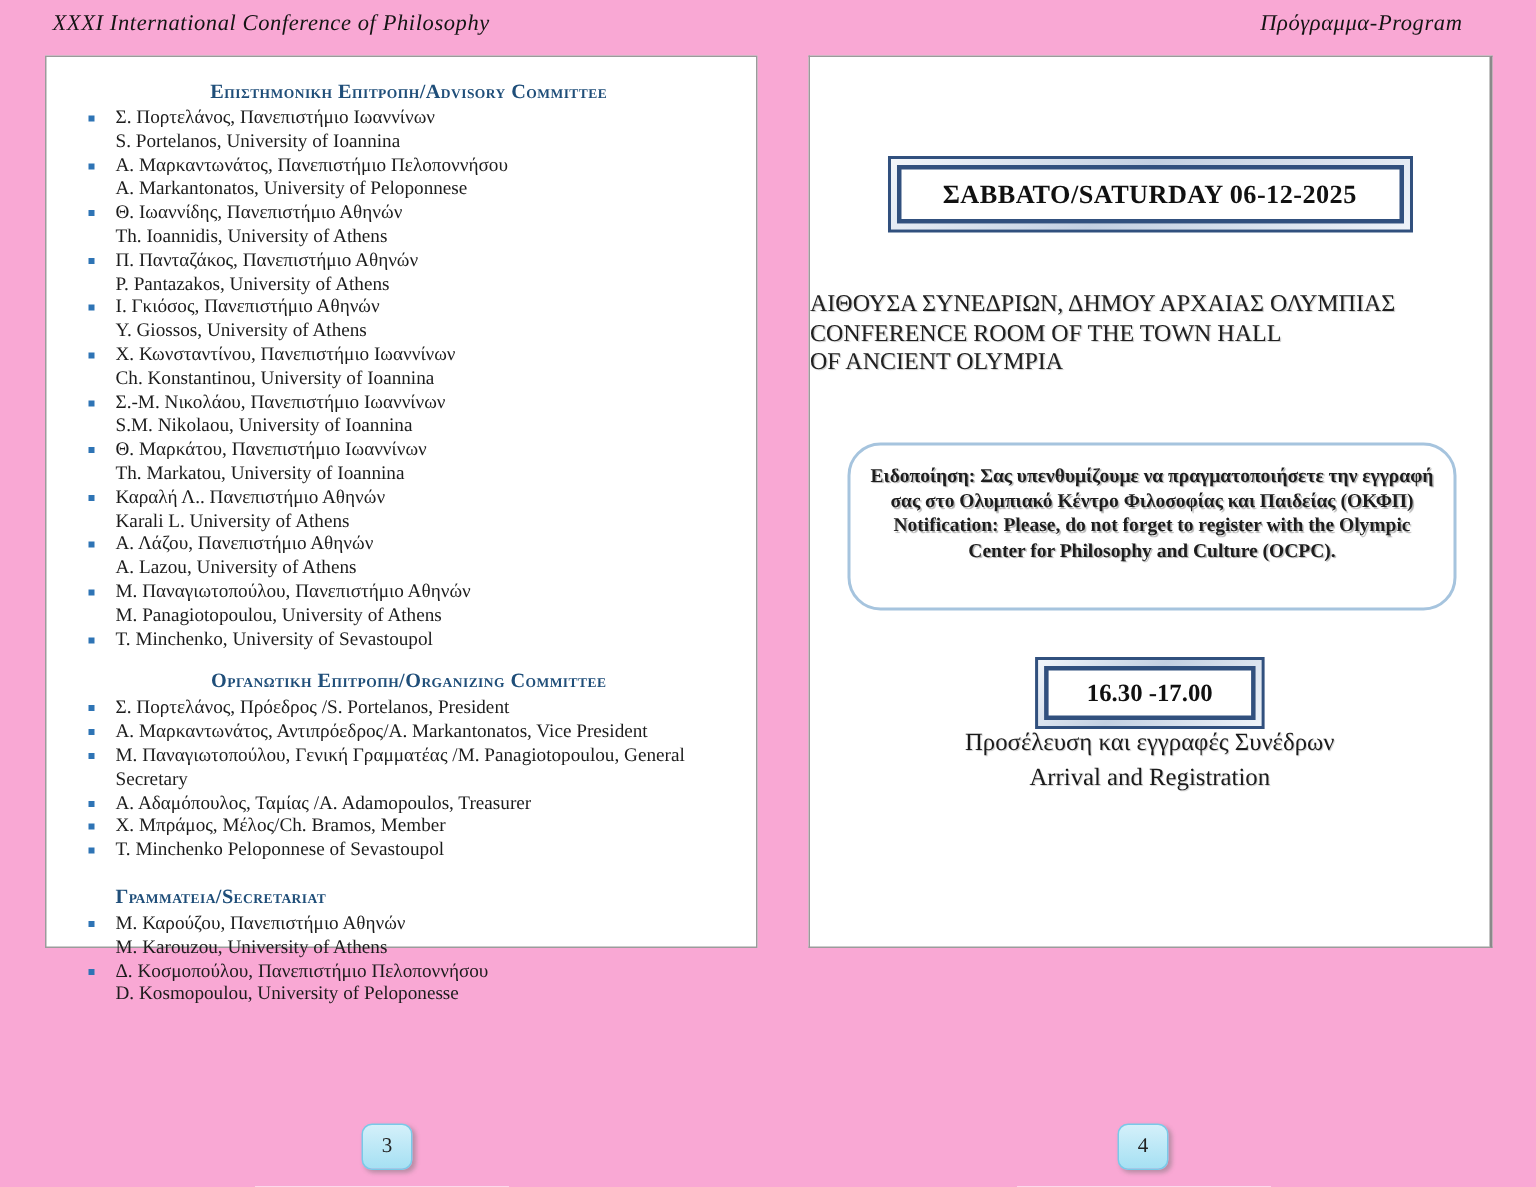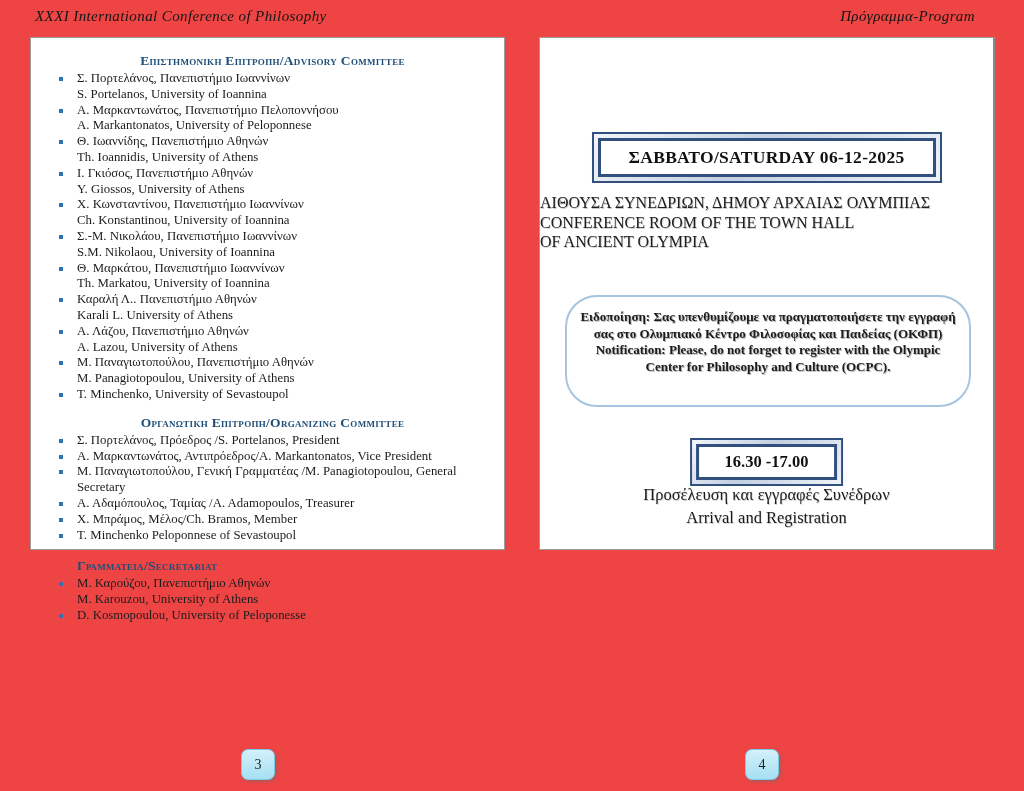--- a/index.html
+++ b/index.html
@@ -1,26 +1,26 @@
 <!DOCTYPE html>
 <html><head>
 <meta charset="utf-8">
 <style>
   html,body{margin:0;padding:0;background:#ffffff;}
-  .canvas{position:relative;width:1024px;height:791px;background:#ef4444;overflow:hidden;
+  .canvas{position:relative;width:1024px;height:791px;background:#f9a8d4;overflow:hidden;
           font-family:"Liberation Serif",serif;color:#1c1c1c;}
 
   
   .hdr{position:absolute;top:4px;left:0;width:100%;height:26px;font-style:italic;
        font-size:15px;color:#141414;letter-spacing:0.4px;}
   .hdr .hl{position:absolute;left:35px;top:4px;}
   .hdr .hr{position:absolute;right:49px;top:4px;}
 
   
-  .page{position:absolute;top:37px;height:513px;background:#ffffff;border:1px solid #9b9b9b;box-sizing:border-box;}
+  .page{position:absolute;top:37px;height:595px;background:#ffffff;border:1px solid #9b9b9b;box-sizing:border-box;}
   .page-left{left:30px;width:475px;}
   .page-right{left:539px;width:456px;border-right:2px solid #8a8a8a;}
 
   
   .lp-inner{padding:14px 18px 0 28px;}
   .sec-head{font-variant:small-caps;font-weight:bold;color:#1f4e79;font-size:13.5px;
             letter-spacing:0.3px;line-height:17px;}
   .sec-head.center{text-align:center;}
   .sec-head.left{text-align:left;padding-left:18px;}
   ul.mlist{list-style:none;margin:2px 0 0 0;padding:0;}
@@ -30,31 +30,31 @@
   .ln{display:block;}
   .gap-sm{height:11px;}
   .gap-md{height:14px;}
 
   
   .frame{position:absolute;left:50%;transform:translateX(-50%);
          border:2px solid #31507e;background:linear-gradient(135deg,#f2f6fb 0%,#c3d0e2 45%,#eef3f9 100%);
          padding:4px;box-sizing:border-box;}
   .frame-inner{border:3px solid #31507e;background:#ffffff;text-align:center;
                font-weight:bold;color:#111;white-space:nowrap;}
-  .date-frame{top:66px;margin-top:28px;}
+  .date-frame{top:66px;}
   .date-frame .frame-inner{font-size:17.5px;padding:6px 28px;letter-spacing:0.3px;}
   .time-frame{top:400px;}
   .time-frame .frame-inner{font-size:16.5px;padding:5px 26px;}
 
   .venue{position:absolute;top:155px;left:0;width:100%;text-align:left;
          font-size:16px;line-height:19.5px;color:#202020;
          text-shadow:0.8px 0.8px 0.5px rgba(160,160,160,0.55);}
 
   .notice{position:absolute;top:257px;left:25px;width:406px;height:112px;box-sizing:border-box;
-          border:2px solid #a6c4de;border-radius:32px;padding:12px 8px 0 8px;text-align:center;
+          border:2px solid #a6c4de;border-radius:22px;padding:12px 8px 0 8px;text-align:center;
           font-weight:bold;font-size:13px;line-height:16.5px;color:#1d1d1d;
           text-shadow:1px 1px 0.5px rgba(135,135,135,0.6);}
 
   .session{position:absolute;top:445px;left:0;width:100%;text-align:center;
            font-size:16.5px;line-height:23px;color:#1b1b1b;
            text-shadow:0.7px 0.7px 0.5px rgba(160,160,160,0.5);}
 
   
   .badge{position:absolute;top:749px;width:32px;height:29px;border:1px solid #79c9e8;border-radius:7px;
          background:linear-gradient(#d4f0fa 0%,#a5e0f3 100%);
@@ -95,20 +95,27 @@
         <li class="member">
             <span class="bullet"></span>
             <span class="mtext">
               <span class="ln">Θ. Ιωαννίδης, Πανεπιστήμιο Αθηνών</span>
               <span class="ln">Th. Ioannidis, University of Athens</span>
             </span>
           </li>
         <li class="member">
             <span class="bullet"></span>
             <span class="mtext">
+              <span class="ln">Π. Πανταζάκος, Πανεπιστήμιο Αθηνών</span>
+              <span class="ln">P. Pantazakos, University of Athens</span>
+            </span>
+          </li>
+        <li class="member">
+            <span class="bullet"></span>
+            <span class="mtext">
               <span class="ln">Ι. Γκιόσος, Πανεπιστήμιο Αθηνών</span>
               <span class="ln">Y. Giossos, University of Athens</span>
             </span>
           </li>
         <li class="member">
             <span class="bullet"></span>
             <span class="mtext">
               <span class="ln">Χ. Κωνσταντίνου, Πανεπιστήμιο Ιωαννίνων</span>
               <span class="ln">Ch. Konstantinou, University of Ioannina</span>
             </span>
@@ -203,20 +210,21 @@
         <li class="member">
             <span class="bullet"></span>
             <span class="mtext">
               <span class="ln">Μ. Καρούζου, Πανεπιστήμιο Αθηνών</span>
               <span class="ln">M. Karouzou, University of Athens</span>
             </span>
           </li>
         <li class="member">
             <span class="bullet"></span>
             <span class="mtext">
+              <span class="ln">Δ. Κοσμοπούλου, Πανεπιστήμιο Πελοποννήσου</span>
               <span class="ln">D. Kosmopoulou, University of Peloponesse</span>
             </span>
           </li>
       </ul>
     </div>
   </div>
 
   <div class="page page-right">
     <div class="frame date-frame">
       <div class="frame-inner">ΣΑΒΒΑΤΟ/SATURDAY 06-12-2025</div>

